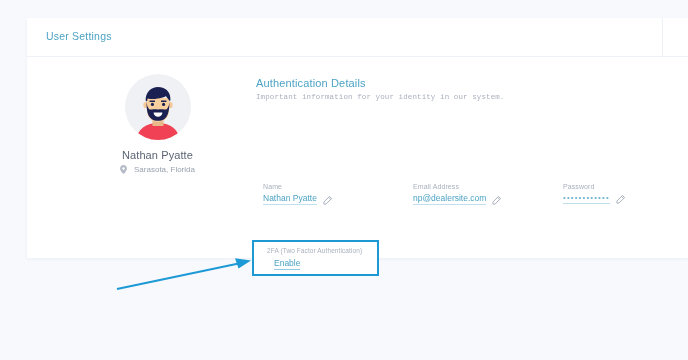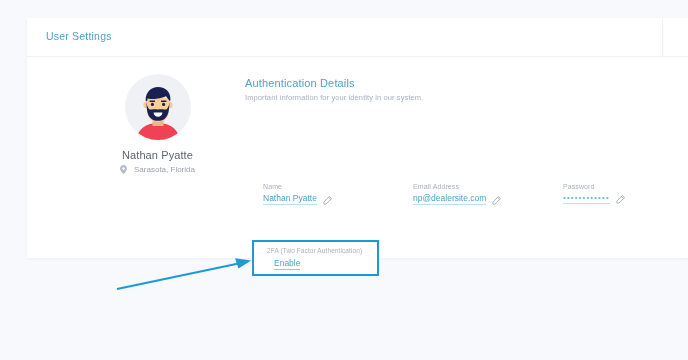--- a/index.html
+++ b/index.html
@@ -101,36 +101,37 @@
     justify-content: center;
     gap: 7px;
     white-space: nowrap;
   }
 
   .pin-icon { display: block; }
 
   
   .auth {
     position: absolute;
-    left: 218px;
+    left: 229px;
     top: 20px;
     width: 420px;
   }
 
   .auth-title {
     font-size: 11px;
     color: #4da3c4;
     letter-spacing: .15px;
   }
 
   .auth-sub {
     margin-top: 4px;
     font-size: 7.5px;
     color: #a9b0bd;
     letter-spacing: .1px;
+    font-family: Liberation Mono, monospace;
   }
 
   
   .fields {
     position: absolute;
     left: 236px;
     top: 126px;
     width: 420px;
     display: flex;
   }

